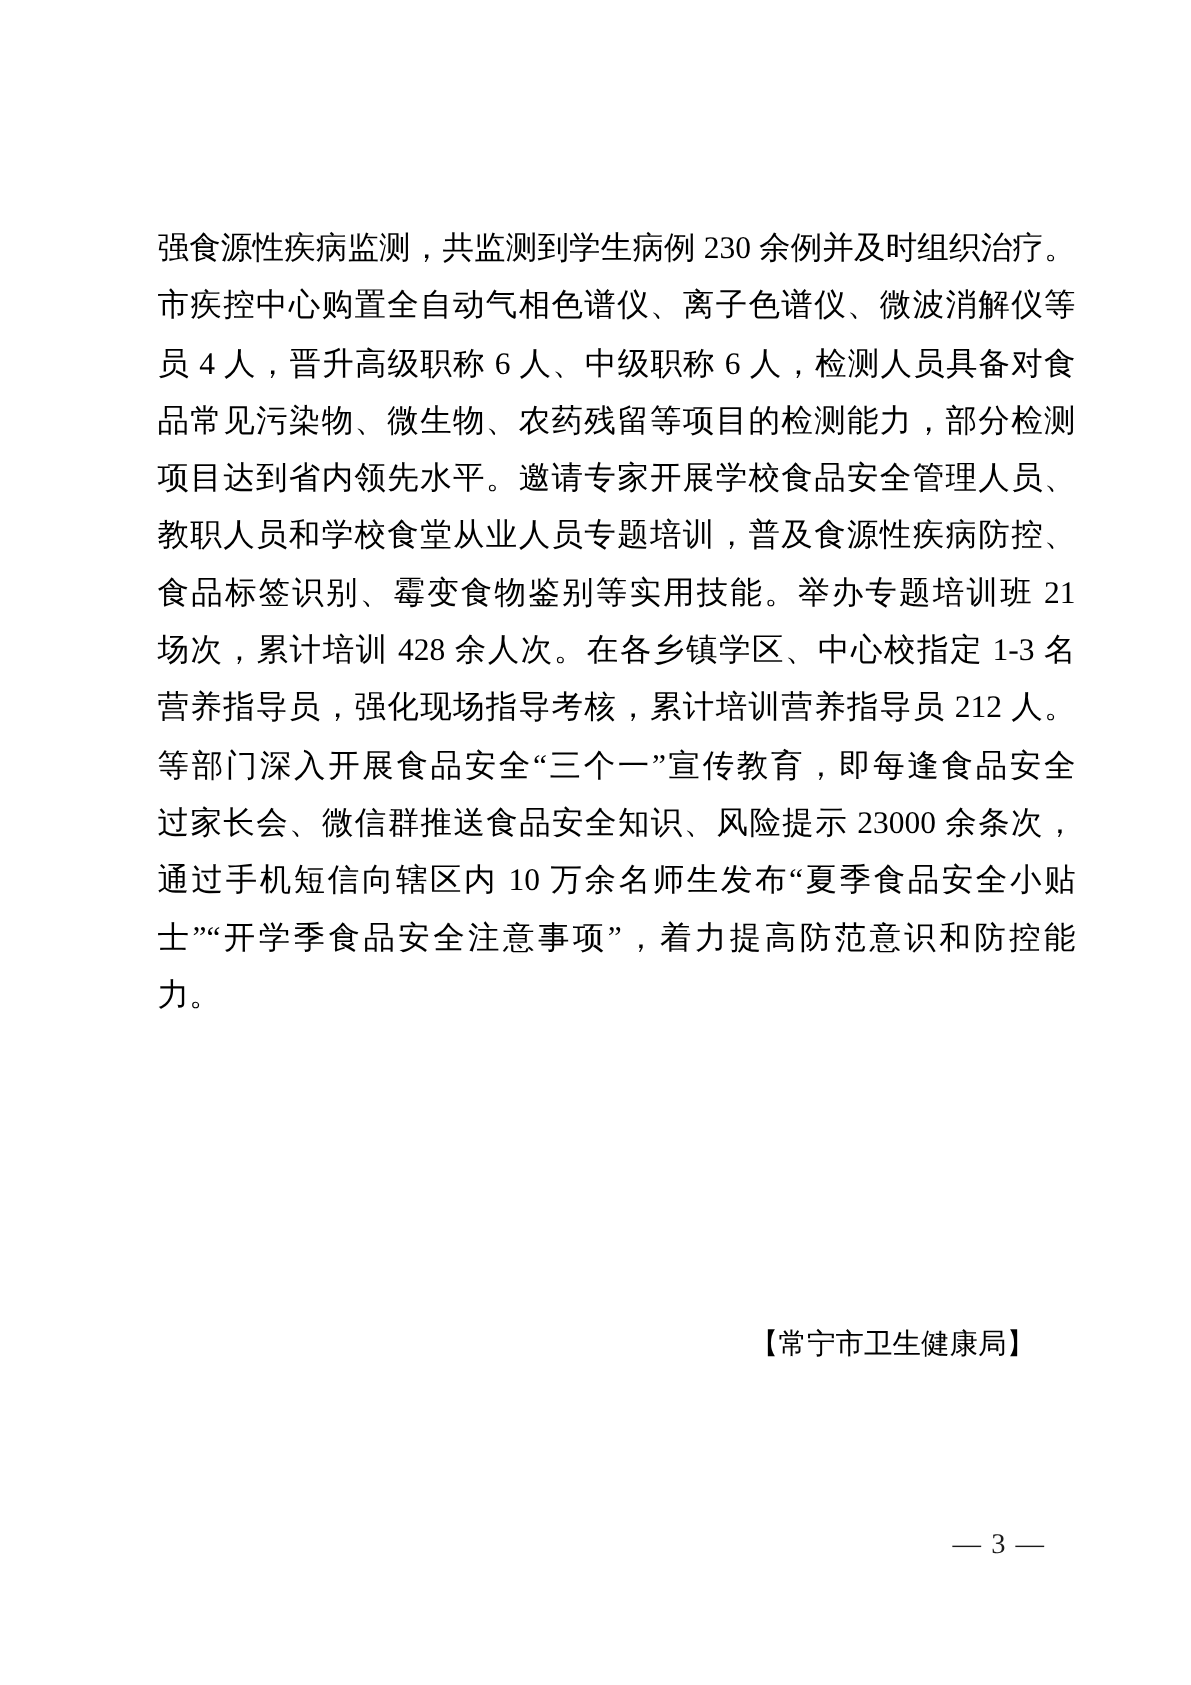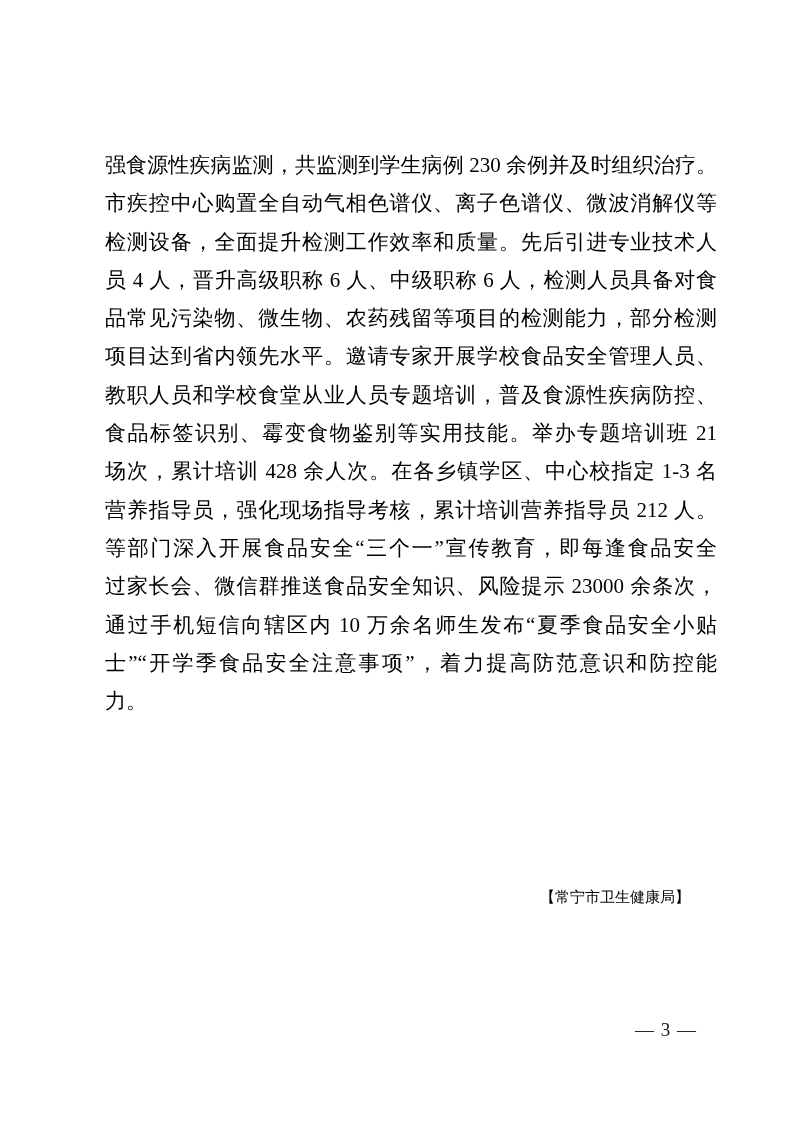--- a/index.html
+++ b/index.html
@@ -41,21 +41,21 @@
     font-weight: normal;
   }
   .seg.bold {
     font-family: "Liberation Sans", "DejaVu Sans", sans-serif;
     font-weight: 700;
   }
   .signature-line {
     position: absolute;
     top: 878px;
     right: 104px;
-    font-size: 15px;
+    font-size: 19px;
     line-height: 38.3px;
     color: #000000;
     font-family: "Liberation Serif", "DejaVu Serif", serif;
   }
   .page-number {
     position: absolute;
     top: 1018px;
     right: 97px;
     font-size: 19px;
     line-height: 24px;
@@ -65,21 +65,20 @@
   }
 </style>
 </head>
 <body>
 
 <div class="page">
 
   <div class="doc-body" id="doc-body">
       <div class="line"><span class="seg">强食源性疾病监测，共监测到学生病例 230 余例并及时组织治疗。</span></div>
       <div class="line"><span class="seg">市疾控中心购置全自动气相色谱仪、离子色谱仪、微波消解仪等</span></div>
-      <div class="line"><span class="seg">检测设备，全面提升检测工作效率和质量。先后引进专业技术人</span></div>
       <div class="line"><span class="seg">员 4 人，晋升高级职称 6 人、中级职称 6 人，检测人员具备对食</span></div>
       <div class="line"><span class="seg">品常见污染物、微生物、农药残留等项目的检测能力，部分检测</span></div>
       <div class="line"><span class="seg">项目达到省内领先水平。邀请专家开展学校食品安全管理人员、</span></div>
       <div class="line"><span class="seg">教职人员和学校食堂从业人员专题培训，普及食源性疾病防控、</span></div>
       <div class="line"><span class="seg">食品标签识别、霉变食物鉴别等实用技能。举办专题培训班 21</span></div>
       <div class="line"><span class="seg">场次，累计培训 428 余人次。在各乡镇学区、中心校指定 1-3 名</span></div>
       <div class="line"><span class="seg">营养指导员，强化现场指导考核，累计培训营养指导员 212 人。</span></div>
       <div class="line"><span class="seg">等部门深入开展食品安全“三个一”宣传教育，即每逢食品安全</span></div>
       <div class="line"><span class="seg">过家长会、微信群推送食品安全知识、风险提示 23000 余条次，</span></div>
       <div class="line"><span class="seg">通过手机短信向辖区内 10 万余名师生发布“夏季食品安全小贴</span></div>

